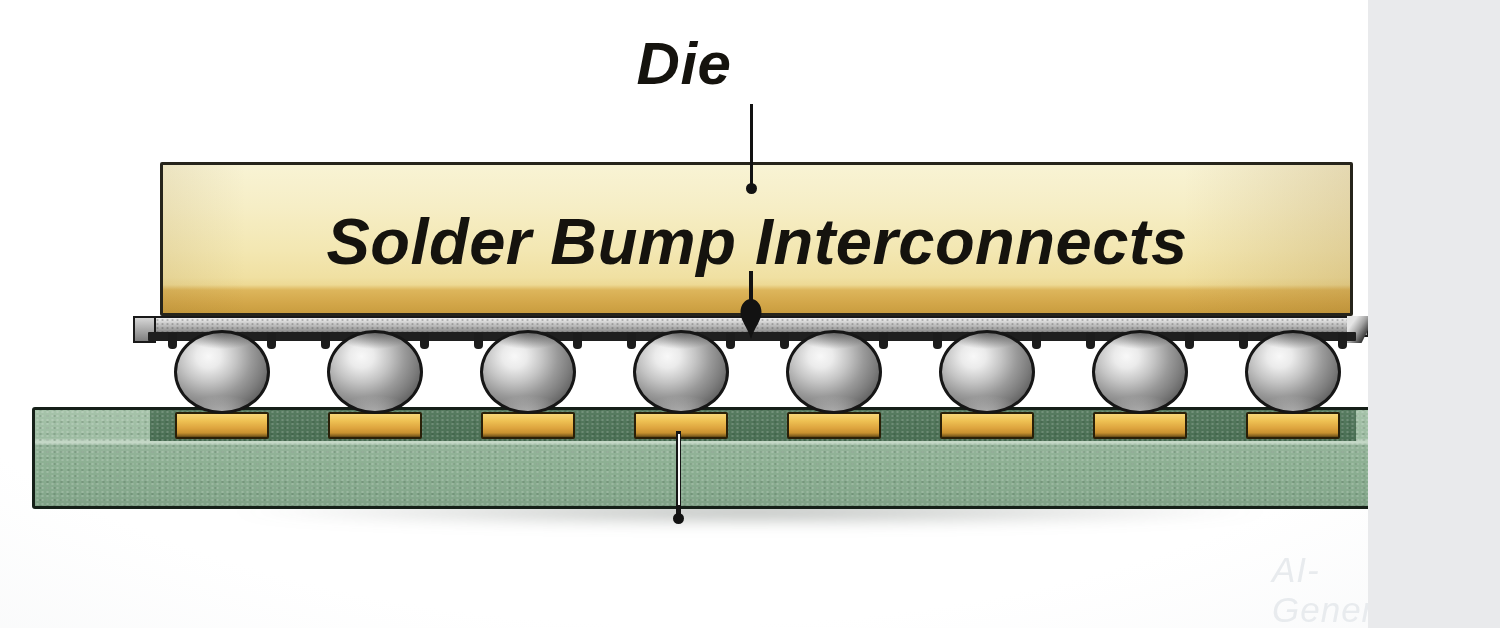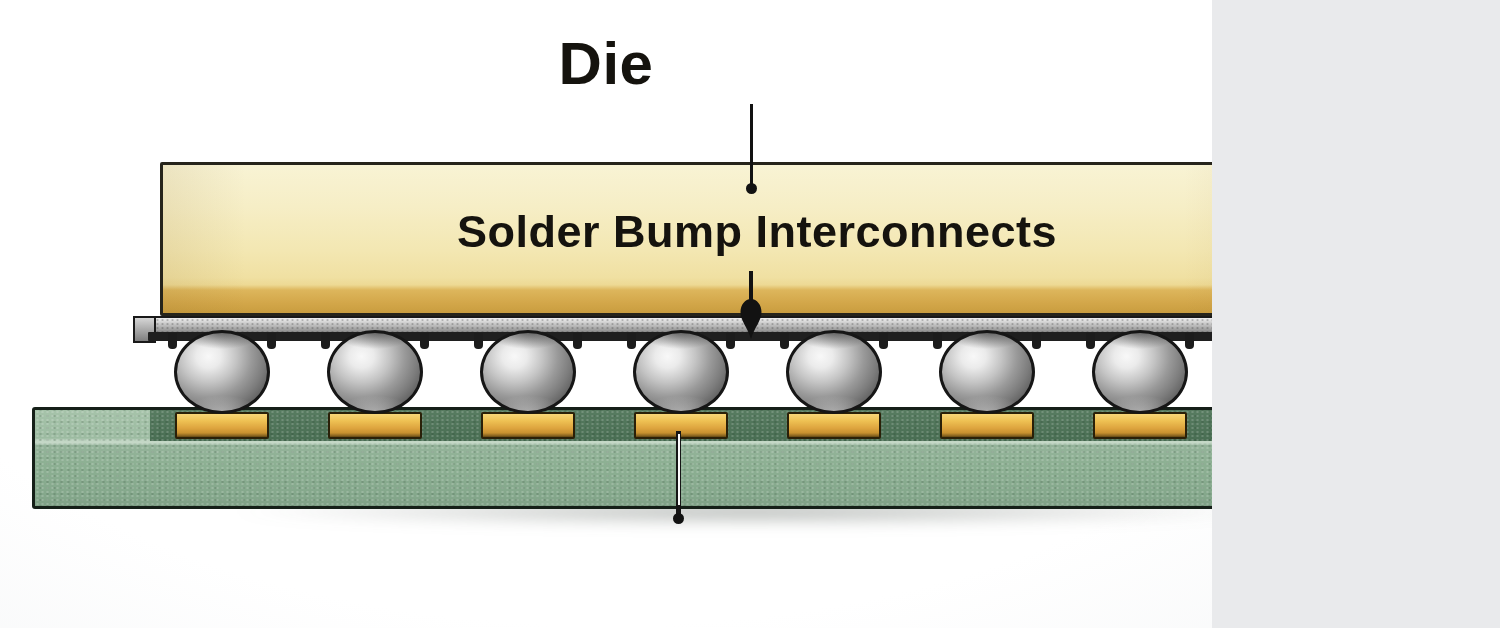--- a/index.html
+++ b/index.html
@@ -1,26 +1,27 @@
 <!DOCTYPE html>
 <html><head>
 <meta charset="utf-8">
 <style>
   html,body{margin:0;padding:0;background:#e9eaec;}
   #stage{
-    position:relative; width:1212px; height:628px; overflow:hidden;
+    position:relative; width:1368px; height:628px; overflow:hidden;
     background: radial-gradient(120% 130% at 50% 32%, #ffffff 52%, #f6f7f8 78%, #eef0f2 100%);
     font-family:"Liberation Sans", sans-serif;
+    font-style:italic;
   }
   .abs{position:absolute;}
 
   
   .lbl{color:#15130e; font-weight:700; letter-spacing:0.5px; text-align:center; line-height:1;}
   #die-label{left:0; right:0; top:34px; font-size:60px;}
-  #sbi-label{left:160px; width:1194px; top:209px; font-size:45px;}
+  #sbi-label{left:160px; width:1194px; top:209px; font-size:65px;}
   #pads-label{left:227px; width:1000px; top:540px; font-size:57px;}
   #watermark{left:1272px; top:550px; font-size:35px; font-weight:500; color:#e8ebee; letter-spacing:1px;}
 
   
   .leader{background:#121212;}
   #die-leader{left:750px; top:104px; width:3px; height:84px;}
   #die-leader-dot{left:746px; top:183px; width:11px; height:11px; border-radius:50%; background:#121212;}
   #sbi-leader{left:749px; top:271px; width:4px; height:34px;}
   #pads-leader-outer{left:676px; top:431px; width:5px; height:89px; background:#151515;}
   #pads-leader-core{left:678px; top:434px; width:2px; height:71px; background:#fbfbfb;}

